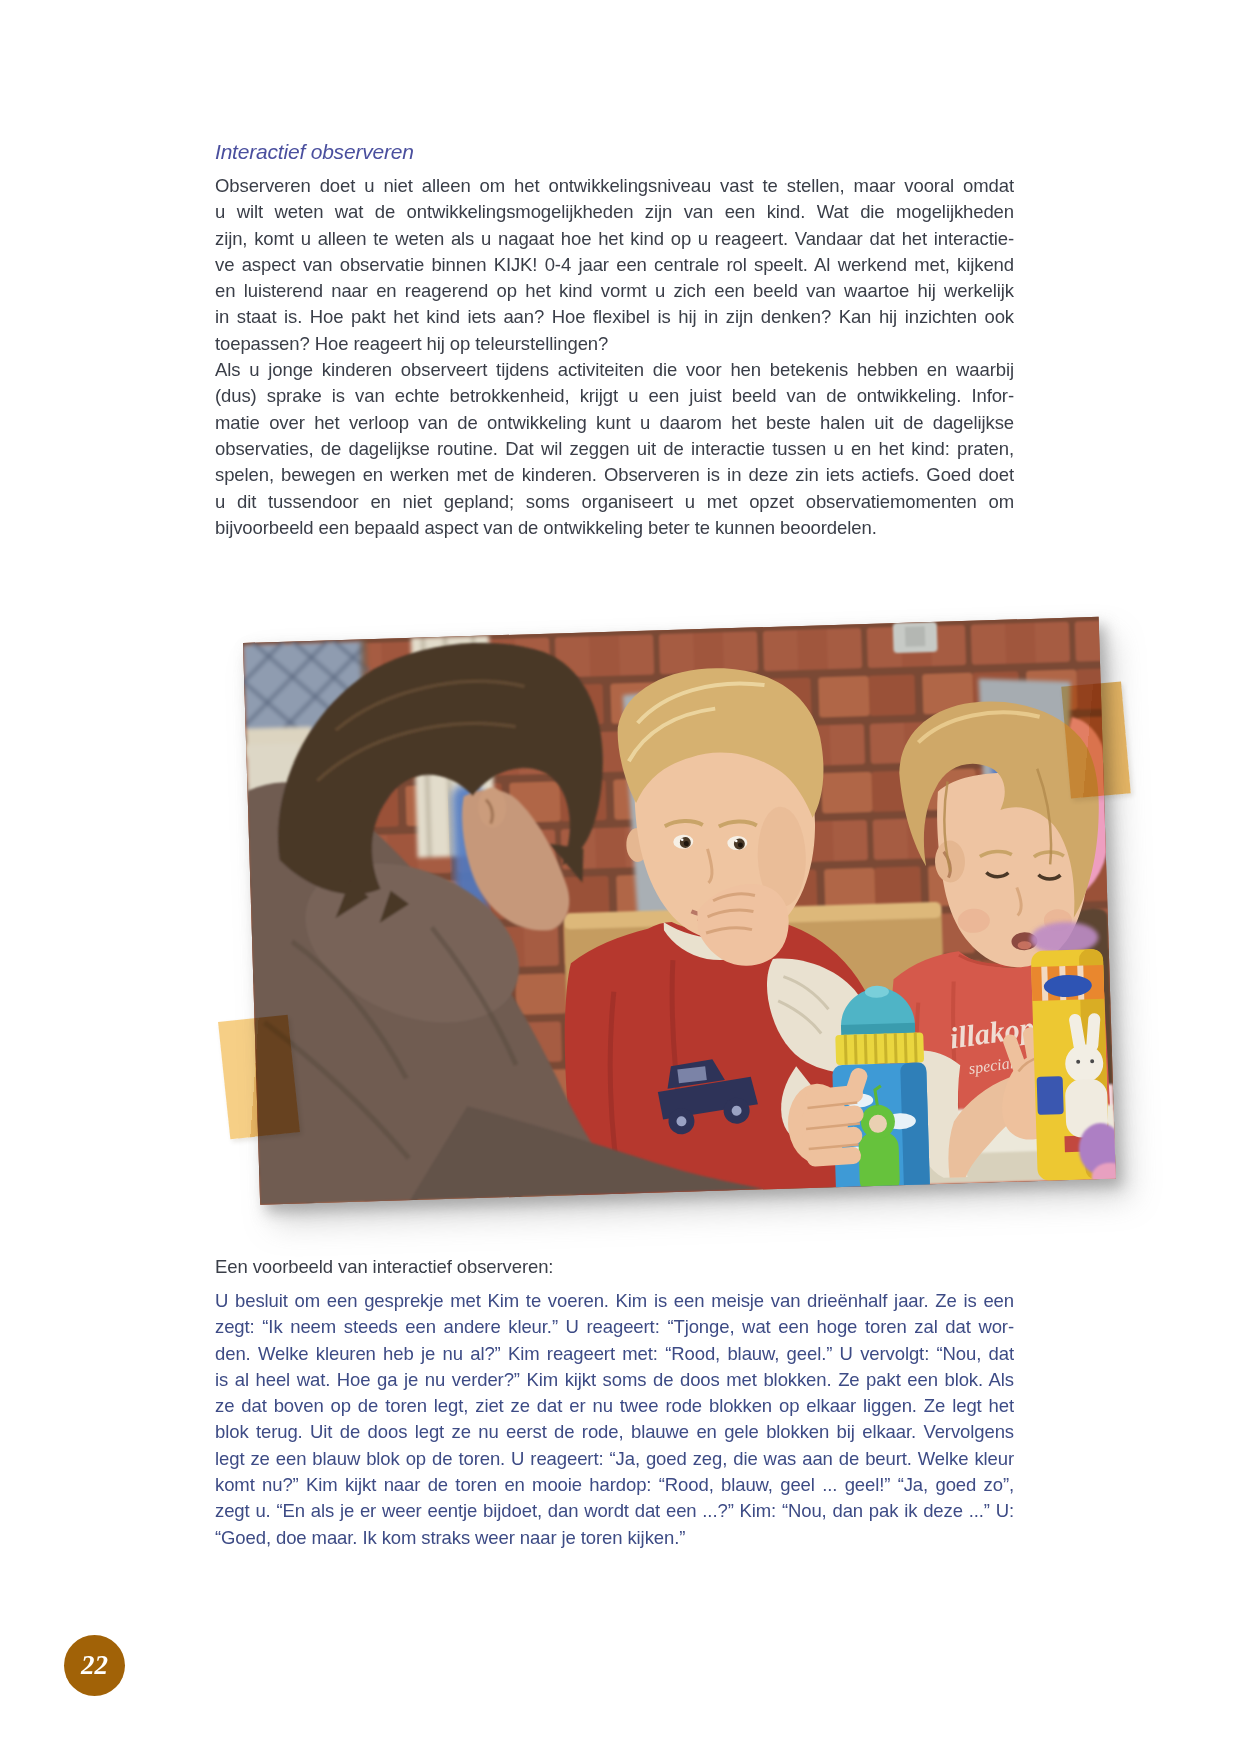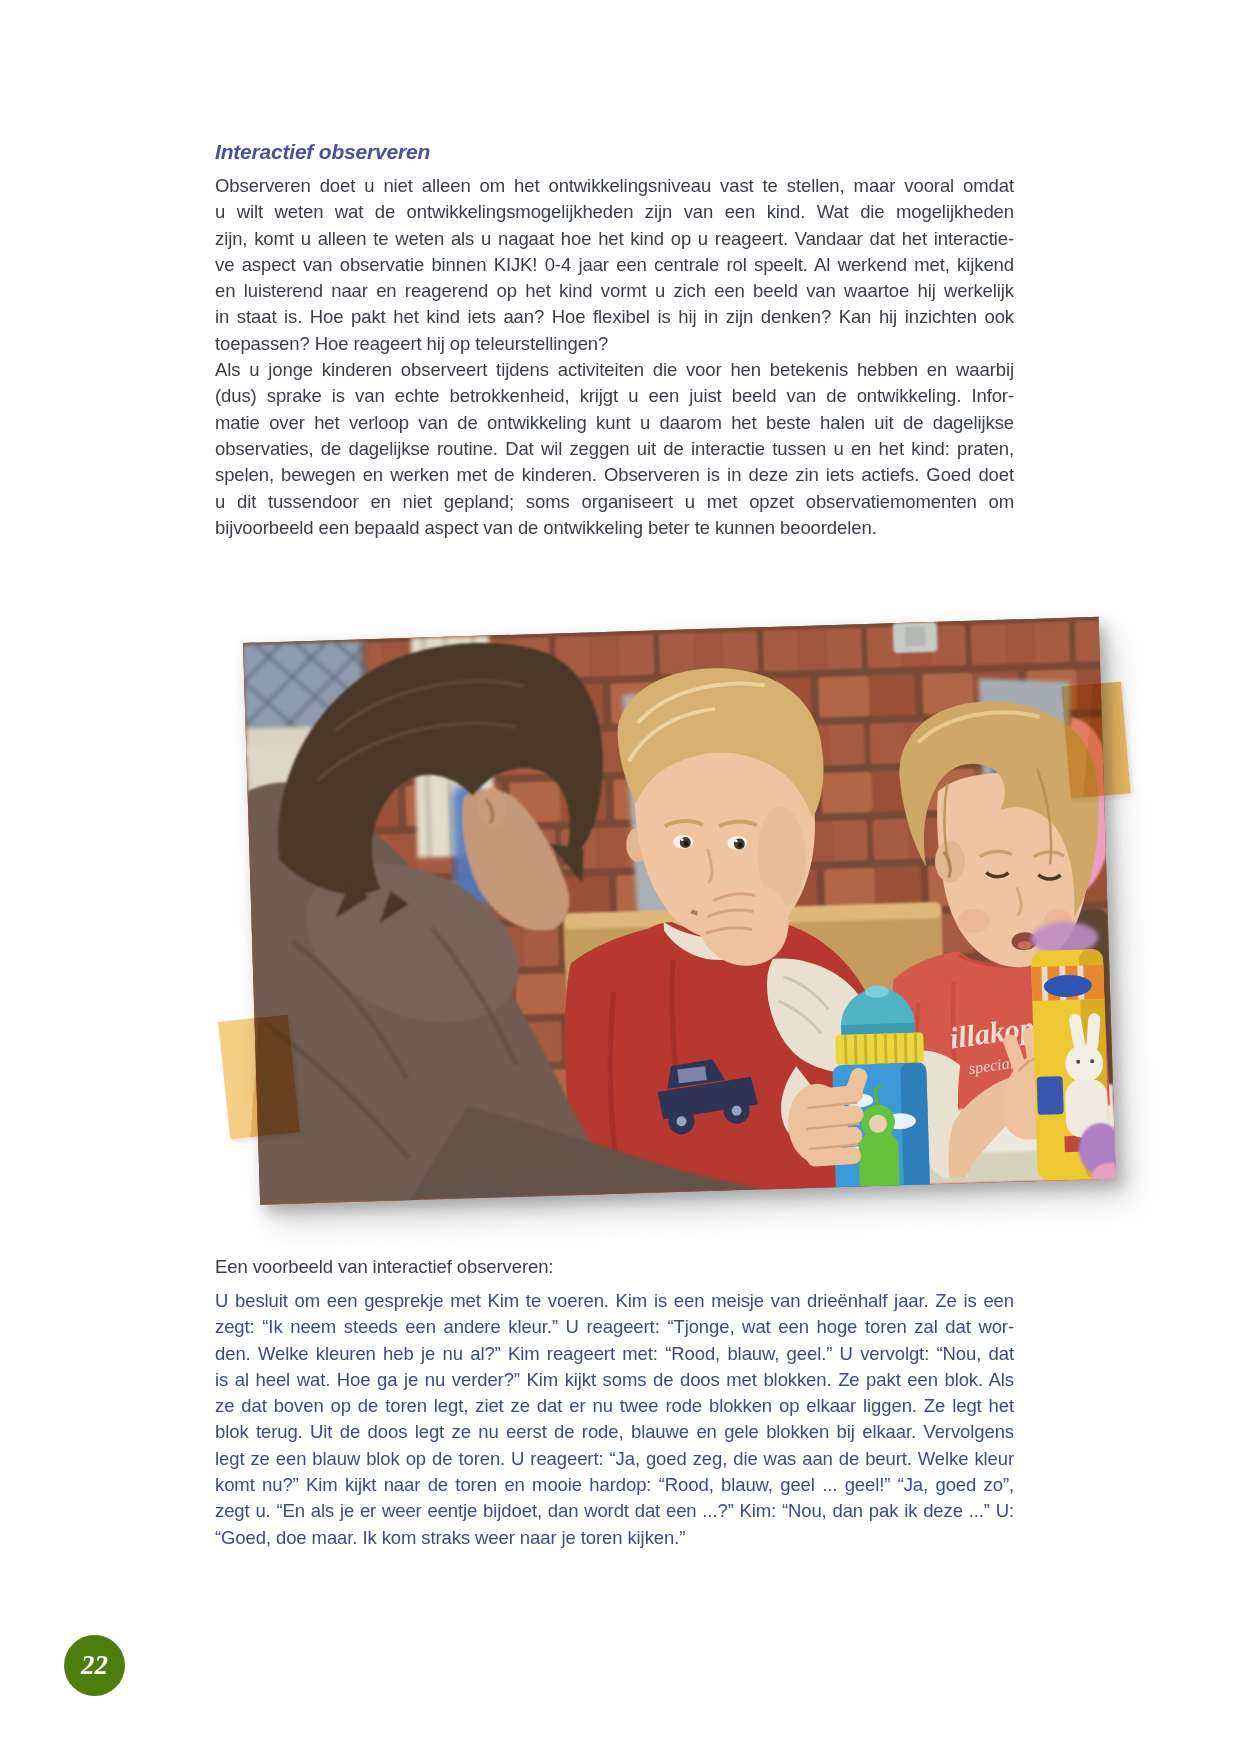--- a/index.html
+++ b/index.html
@@ -2,21 +2,21 @@
 <html><head>
 <meta charset="utf-8">
 <style>
   html,body{margin:0;padding:0}
   body{
     width:1247px;height:1761px;position:relative;background:#ffffff;
     font-family:"Liberation Sans",sans-serif;overflow:hidden;
   }
   .heading{
     position:absolute;left:215px;top:140px;margin:0;
-    font-size:21px;font-weight:bold;font-style:italic;
+    font-size:21px;font-weight:normal;font-style:italic;
     color:#4a4f9e;letter-spacing:-0.2px;
   }
   .textblock{
     position:absolute;left:215px;width:799px;
     font-size:18.5px;line-height:26.3px;letter-spacing:-0.1px;
     color:#3a3e48;
   }
   .intro{top:173px}
   .example{top:1288px;color:#3d4b85}
   .example-label{
@@ -39,21 +39,21 @@
   .tape-right{
     left:1066px;top:684px;width:60px;height:112px;transform:rotate(-5deg);
     background:linear-gradient(100deg,#f3c97c 0 40%,#e9b55e 40% 100%);
   }
   .tape-left{
     left:224px;top:1018px;width:70px;height:118px;transform:rotate(-6deg);
     background:linear-gradient(100deg,#f6cd80 0 45%,#e9b25a 45% 100%);
   }
   .page-badge{
     position:absolute;left:64px;top:1635px;width:61px;height:61px;border-radius:50%;
-    background:#4d7c0f;display:flex;align-items:center;justify-content:center;
+    background:#a16207;display:flex;align-items:center;justify-content:center;
   }
   .page-badge span{
     color:#ffffff;font-family:"Liberation Serif",serif;font-style:italic;
     font-weight:bold;font-size:27px;line-height:1;
   }
 </style>
 </head>
 <body>
 
 <div class="page">

